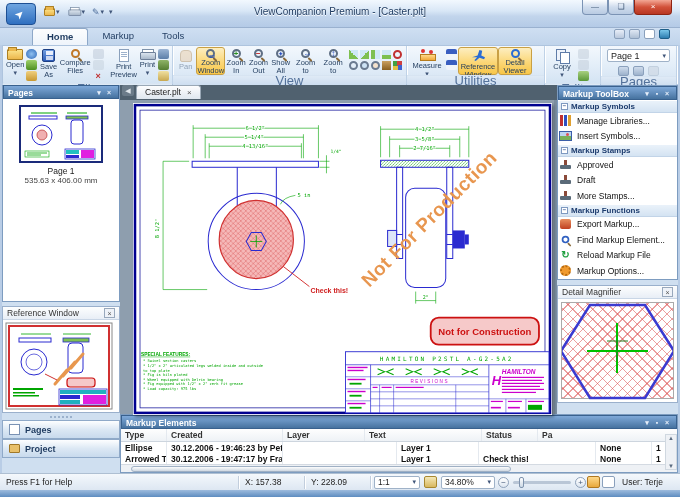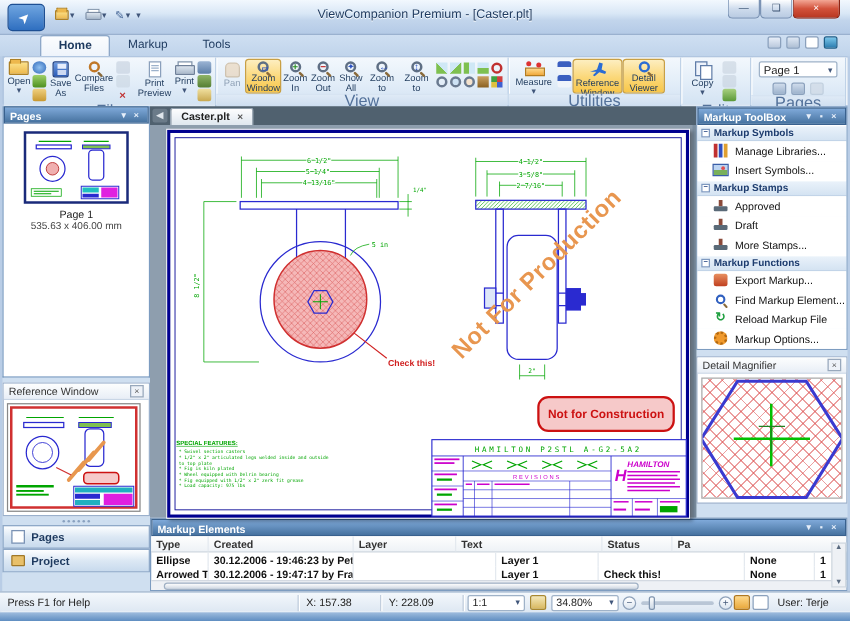--- a/index.html
+++ b/index.html
@@ -113,37 +113,37 @@
   .splitdots i { width:2px; height:2px; background:#8aa2c0; border-radius:50%; }
   .swbtn { height:19px; background:linear-gradient(#fdfeff,#dce8f4 50%,#c8daed); border:1px solid #8fa9c8;
     display:flex; align-items:center; gap:5px; padding:0 6px; font-size:9px; font-weight:bold; color:#1e3a5f; }
   .swgrid { width:11px; height:11px; border:1px solid #7a92b4; background:
     linear-gradient(#fff,#fff), repeating-linear-gradient(0deg,#b8c9de 0 2px,#fff 2px 5px); }
   .swproj { width:11px; height:9px; background:#e8c06a; border:1px solid #a07828; border-radius:1px; }
   .leftfill { flex:1; background:#cfdff0; }
 
   
   .center { flex:1; display:flex; flex-direction:column; min-width:0; }
-  .doctabs { height:15px; background:#50616f; display:flex; align-items:center;font-weight:bold; }
+  .doctabs { height:15px; background:#50616f; display:flex; align-items:flex-start; }
   .tabnav { width:12px; height:11px; margin:0 2px 1px; background:#6b7b89; color:#dfe6ec; font-size:7px; text-align:center; line-height:11px; border-radius:2px; }
   .doctab { height:14px; background:linear-gradient(#fdfdfe,#dfe7ef); border:1px solid #9aa8b6; border-bottom:none;
     border-radius:3px 3px 0 0; padding:0 8px; font-size:8.5px; line-height:13px; color:#222; display:flex; gap:6px; }
   .doctab .x { color:#555; font-size:8px; }
   .canvas { flex:1; background:#8e9eae; position:relative; border-right:3px solid #7b8ea0; }
   .sheet { position:absolute; left:13px; top:3px; width:419px; height:312px; background:#fff; box-shadow:2px 2px 3px rgba(0,0,0,.35); }
   .sheet svg { width:100%; height:100%; display:block; }
 
   
   .rightcol { width:121px; display:flex; flex-direction:column; background:#cfdff0; }
   .toolbox { border:1px solid #7d9cc0; display:flex; flex-direction:column; }
   .tb-body { background:#f7fafd; }
   .sechead { height:13px; background:linear-gradient(#eaf2fa,#d4e3f2); border-top:1px solid #fff; border-bottom:1px solid #c2d4e8;
     display:flex; align-items:center; gap:3px; padding:0 3px; font-size:8px; font-weight:bold; color:#1d3c6e; }
   .minus { width:7px; height:7px; border:1px solid #7e99c0; background:#fff; font-size:6px; line-height:5px; text-align:center; color:#33518a; }
-  .titem { height:15.5px; display:flex; align-items:center; gap:5px; padding-left:12px; font-size:8.5px; color:#111; background:#fff; }
+  .titem { height:15.5px; display:flex; align-items:center; gap:5px; padding-left:1px; font-size:8.5px; color:#111; background:#fff; }
   .ticon { width:13px; display:flex; justify-content:center; }
 
   .dmpanel { margin-top:5px; border:1px solid #9ab0cc; background:#fff; }
   .dm-body { height:97px; margin:3px; border:1px solid #aaa; position:relative;
      background:
        repeating-linear-gradient(45deg, rgba(220,80,80,.55) 0 1px, transparent 1px 7px),
        repeating-linear-gradient(-45deg, rgba(220,80,80,.55) 0 1px, transparent 1px 7px),
        #fff; }
 
   

